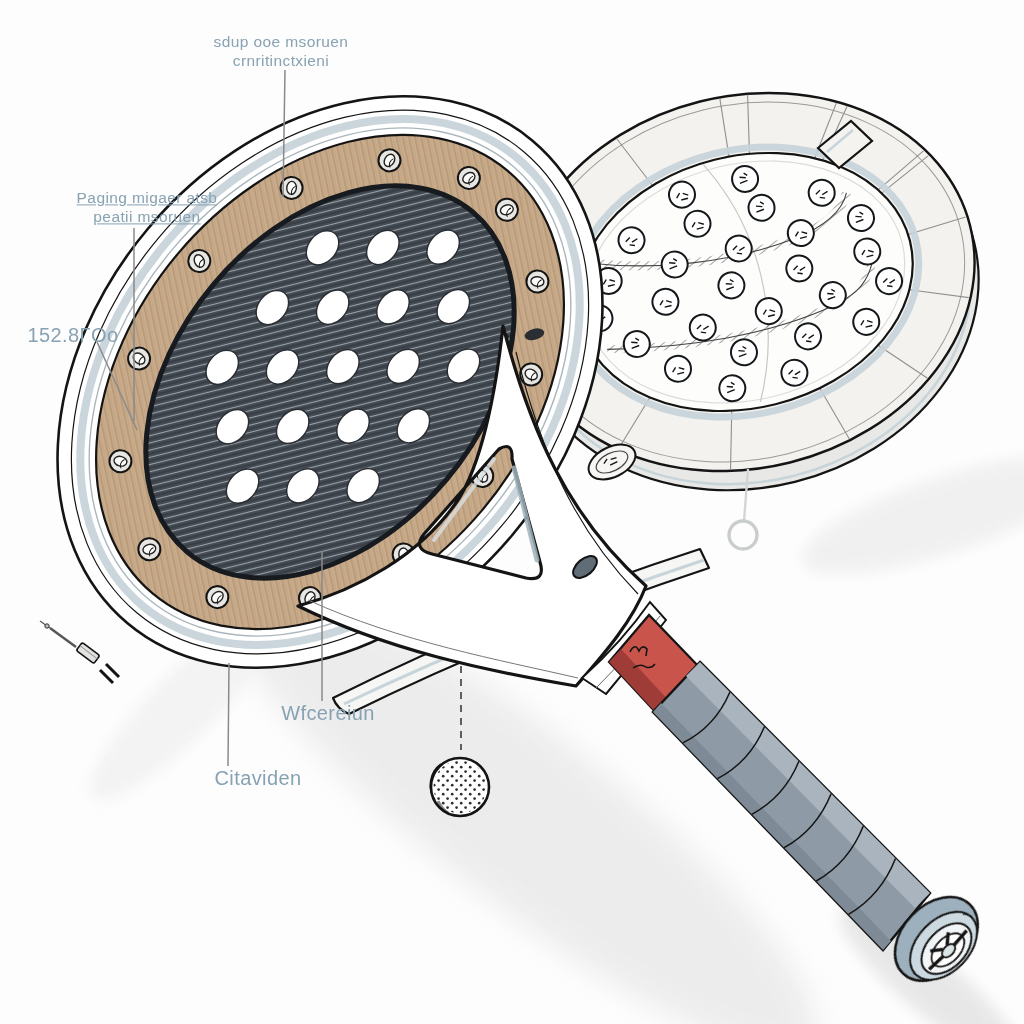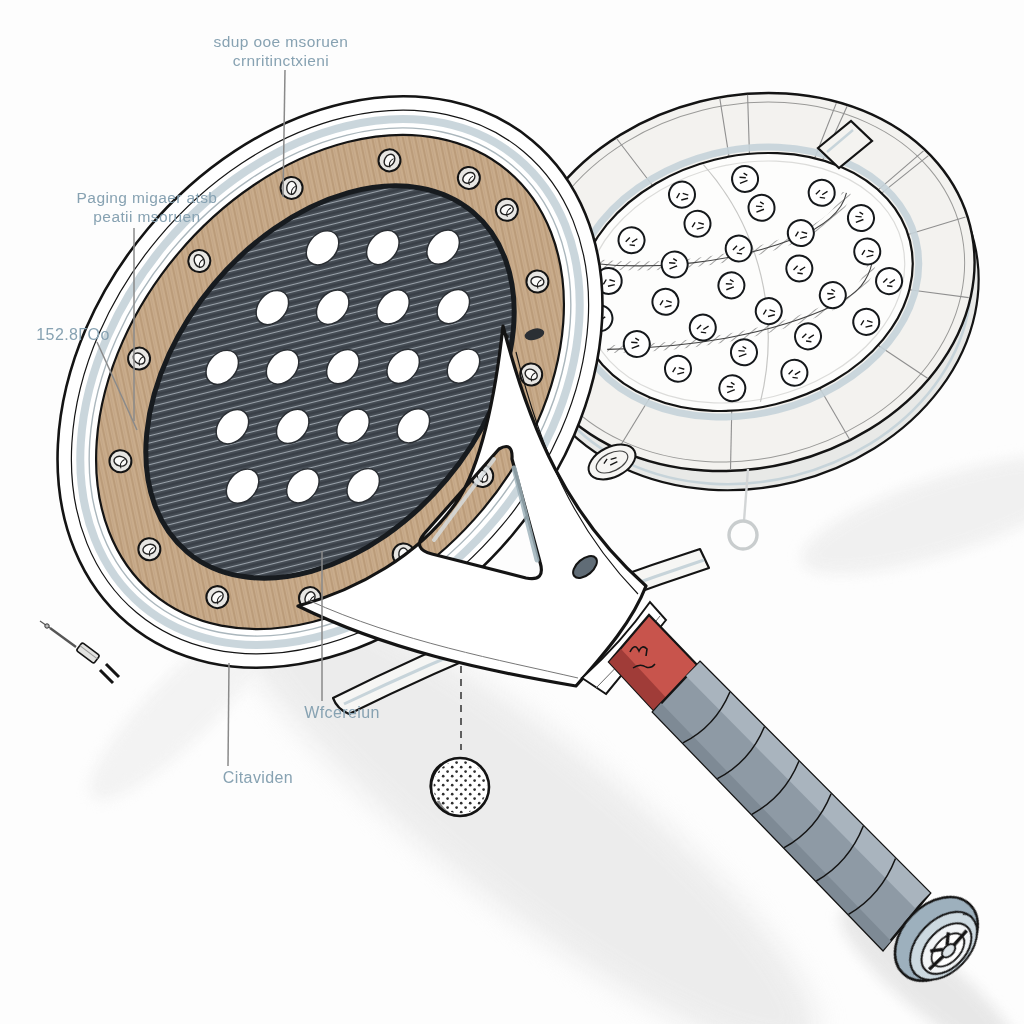--- a/index.html
+++ b/index.html
@@ -9,21 +9,21 @@
     font-family:"Liberation Sans", sans-serif;
   }
   .stage svg{position:absolute;left:0;top:0;}
   .lbl{
     position:absolute;transform:translate(-50%,-50%);
     color:var(--label-text,#87a2b2);
     text-align:center;line-height:1.2;letter-spacing:.4px;
     white-space:nowrap;user-select:none;
   }
   .lbl-2line{font-size:15.5px;}
-  .lbl-1line{font-size:16px;}
+  .lbl-1line{font-size:20px;}
 </style>
 </head>
 <body>
 
 <div class="stage">
 
 <svg width="1024" height="1024" viewBox="0 0 1024 1024">
   <defs>
     <pattern id="carbon" width="7" height="7" patternUnits="userSpaceOnUse" patternTransform="rotate(36)">
       <rect width="7" height="7" style="fill:var(--carbon,#434a52)"></rect>
@@ -409,27 +409,27 @@
     <line x1="97" y1="342" x2="137" y2="430"></line>
     <line x1="322" y1="551" x2="322" y2="701"></line>
     <line x1="229" y1="663" x2="228" y2="766"></line>
   </g>
 </svg>
 
 <div class="lbl lbl-2line" style="left:281px; top:52px;">
   <span>sdup ooe msoruen</span><br>
   <span>crnritinctxieni</span>
 </div>
-<div class="lbl lbl-2line" style="left:147px; top:208px;">
+<div class="lbl lbl-2line" style="left:147px; top:208px;text-decoration:underline;">
   <span>Paging migaer atsb</span><br>
   <span>peatii msoruen</span>
 </div>
 <div class="lbl lbl-1line" style="left:73px; top:335px;">
   <span>152.8ΓOo</span>
 </div>
-<div class="lbl lbl-1line" style="left:342px; top:713px;">
+<div class="lbl lbl-1line" style="left:328px; top:713px;">
   <span>Wfcereiun</span>
 </div>
 <div class="lbl lbl-1line" style="left:230px; top:778px;margin-left:28px;">
   <span>Citaviden</span>
 </div>
 
 </div>
 
 </body></html>

